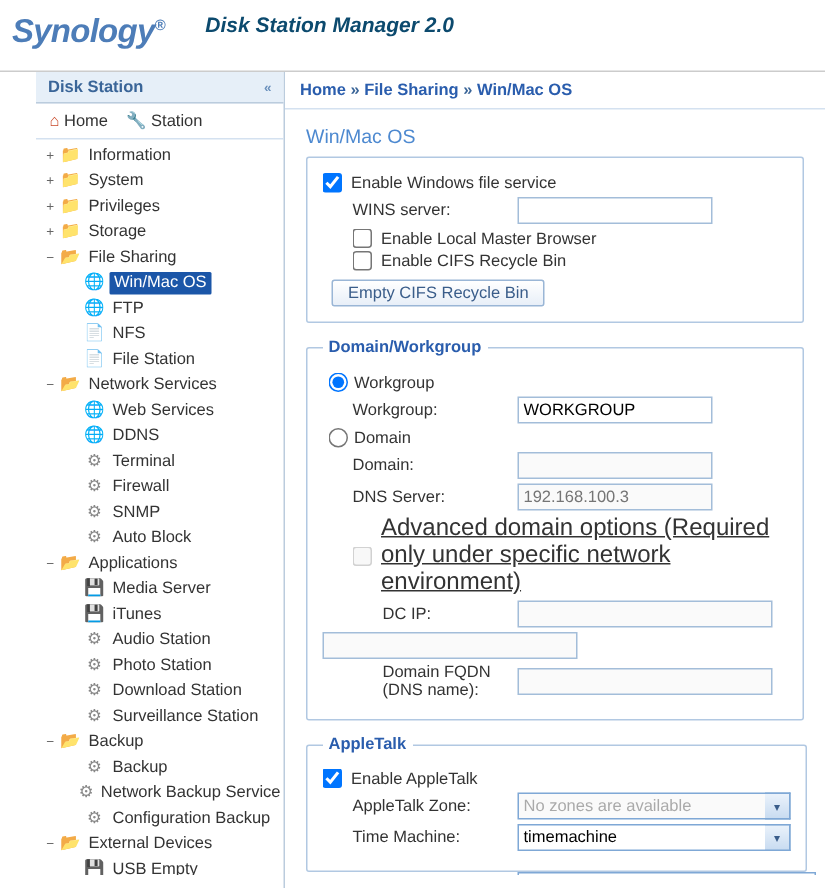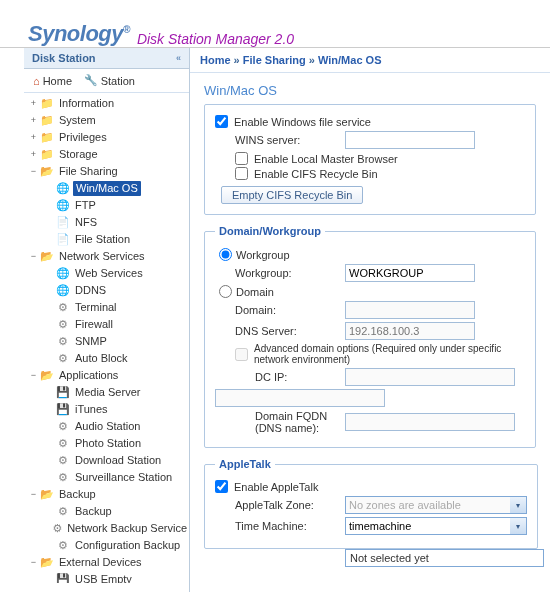--- a/index.html
+++ b/index.html
@@ -1,20 +1,20 @@
 <!DOCTYPE html>
 <html><head>
 <meta charset="utf-8">
 <style>
 * { box-sizing: border-box; margin: 0; padding: 0; }
 body { font-family: Tahoma, Arial, sans-serif; font-size: 11px; color: #333; background: #fff; width: 550px; height: 592px; overflow: hidden; }
-.header { height: 48px; padding: 8px 12px 0 28px; display: flex; align-items: flex-end; border-bottom: 1px solid #ccc; }
+.header { height: 48px; padding: 8px 12px 0 8px; display: flex; align-items: flex-start; border-bottom: 1px solid #ccc; gap: 20px; }
 .logo { font-size: 22px; font-weight: bold; color: #4d7db8; font-style: italic; letter-spacing: -0.5px; }
 .logo-reg { font-size: 10px; vertical-align: super; }
-.product { font-size: 14px; color: #a21caf; font-style: italic; margin-left: 7px; font-weight: 400; }
+.product { font-size: 14px; color: #0c4a6e; font-style: italic; margin-left: 7px; font-weight: 700; }
 .main { display: flex; height: 544px; }
 .sidebar { width: 190px; border-right: 1px solid #bcd; background: #fff; padding-left: 24px; }
 .sidebar-head { background: #e6eff8; padding: 4px 8px; font-size: 11px; font-weight: bold; color: #3a6598; border-bottom: 1px solid #bcd; display: flex; justify-content: space-between; align-items: center; }
 .collapse-icon { font-size: 9px; color: #6a90bc; cursor: pointer; }
 .toolbar { padding: 3px 4px; display: flex; gap: 2px; border-bottom: 1px solid #d4e1f0; }
 .tool-btn { display: flex; align-items: center; gap: 3px; padding: 2px 5px; font-size: 11px; cursor: pointer; }
 .tree { padding: 2px 0; overflow-y: auto; height: 490px; }
 .tree-item { display: flex; align-items: center; padding: 1px 0 1px 4px; white-space: nowrap; cursor: pointer; line-height: 15px; }
 .tree-item.l1 { padding-left: 4px; }
 .tree-item.l2 { padding-left: 20px; }
@@ -43,21 +43,21 @@
 .field-input.wide { width: 170px; }
 .btn { background: linear-gradient(#fff,#e8eff8); border: 1px solid #9ab6d6; border-radius: 2px; padding: 2px 10px; font-size: 11px; color: #3a5d8a; cursor: pointer; margin-top: 4px; margin-left: 6px; }
 .radio-row { display: flex; align-items: center; margin: 3px 0 3px 4px; gap: 4px; }
 .indent { margin-left: 20px; }
 .disabled-text { color: #aaa; }
 .combo-wrap { position: relative; display: inline-block; }
 .combo-input { border: 1px solid #7fa8d6; font-size: 11px; width: 182px; height: 18px; padding: 0 3px; }
 .combo-btn { position: absolute; right: 0; top: 0; width: 17px; height: 18px; border: 1px solid #7fa8d6; border-left: none; background: linear-gradient(#eaf2fb,#c9dcf1); display: flex; align-items: center; justify-content: center; font-size: 8px; color: #3a5d8a; cursor: pointer; }
 .dropdown { position: absolute; top: 32px; left: 0; width: 199px; border: 1px solid #7fa8d6; background: #fff; z-index: 10; }
 .dropdown-item { padding: 2px 4px; cursor: pointer; }
-.note { font-size: 10px; }
+.note { font-size: 16px; text-decoration: underline; }
 .home-icon { color: #c94a2a; }
 .wrench-icon { color: #b8923a; }
 </style>
 </head>
 <body>
 
 <div class="header">
   <span class="logo"><span>Synology</span><span class="logo-reg">®</span></span>
   <span class="product">Disk Station Manager 2.0</span>
 </div>

